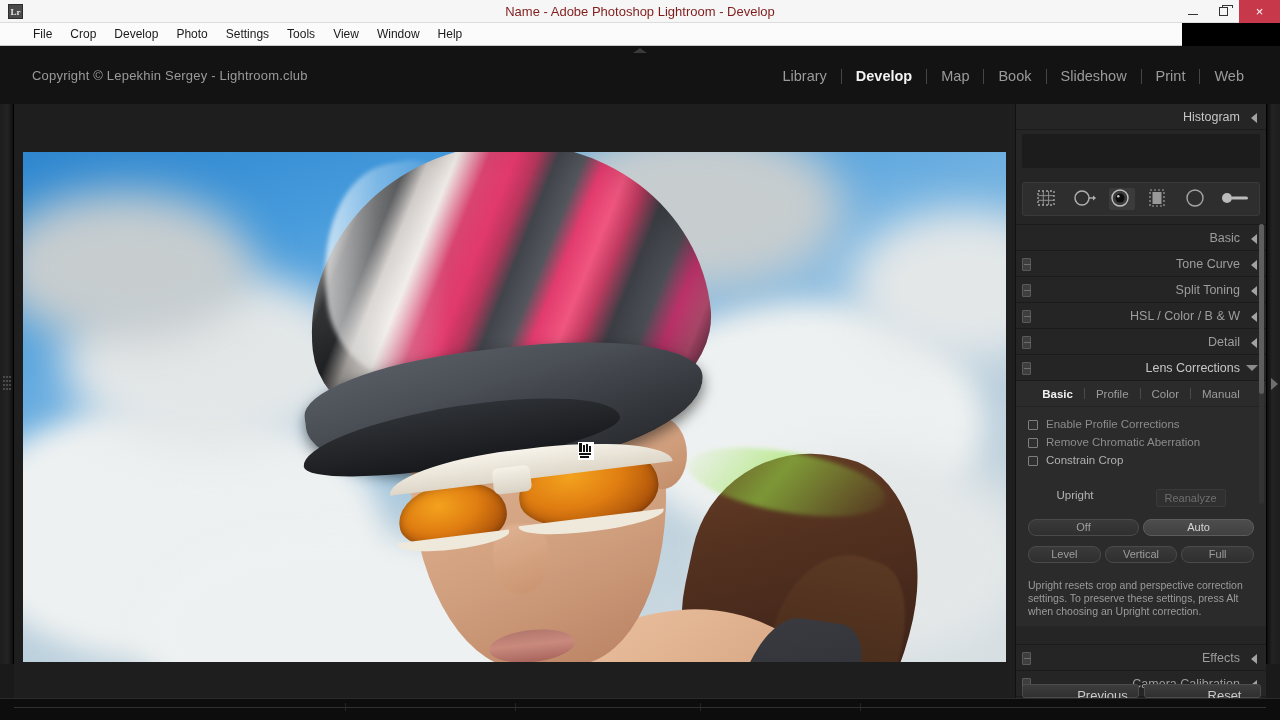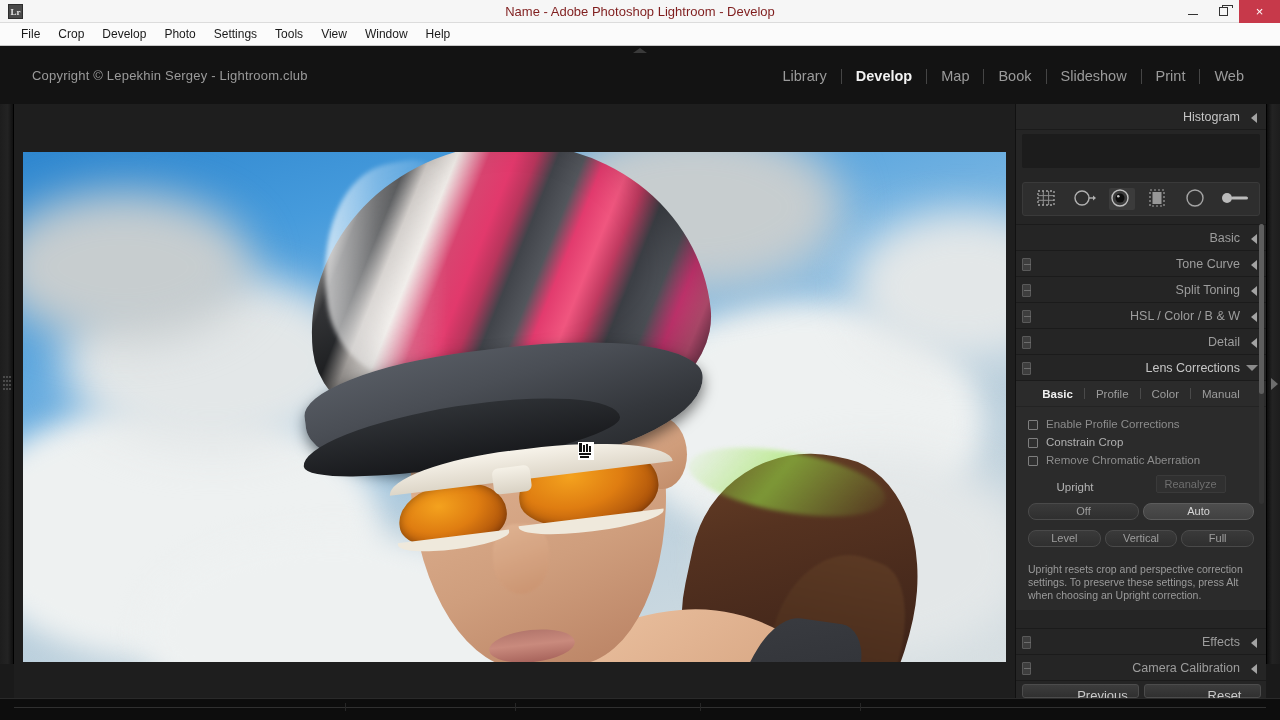--- a/index.html
+++ b/index.html
@@ -35,23 +35,23 @@
     font-size:12px; color:#333;
   }
   .tb-btn.close { width:41px; background:#c7394a; color:#fff; font-size:13px; }
   .tb-min-glyph { display:block; width:10px; height:1px; background:#333; margin-top:6px; }
   .tb-max-glyph { display:block; width:9px; height:9px; border:1px solid #333; position:relative; }
   .tb-max-glyph:after { content:""; position:absolute; left:2px; top:-3px; width:9px; height:2px;
                         border:1px solid #333; border-bottom:none; }
 
   
   .menubar {
-    position:absolute; left:0; top:23px; width:1280px; height:23px;
+    position:absolute; left:0; top:23px; width:1182px; height:23px;
     background:#fbfbfb; border-bottom:1px solid #c9c9c9;
-    display:flex; align-items:center; padding-left:12px;
+    display:flex; align-items:center; padding-left:24px;
   }
   .menuitem { font-size:12px; color:#1a1a1a; padding:0 9px; line-height:22px; }
 
   
   .lr {
     position:absolute; left:0; top:46px; width:1280px; height:674px;
     background:#1a1a1a;
   }
   .lr-topbar {
     position:absolute; left:0; top:0; width:1280px; height:58px;
@@ -322,22 +322,22 @@
   .lc-tab.active { color:#f0f0f0; font-weight:bold; }
   .lc-tabsep { width:1px; height:11px; background:#4a4a4a; }
   .cbrow { display:flex; align-items:flex-end; padding:3px 0 3px 12px; }
   .cbox {
     width:10px; height:10px; border:1px solid #7e7e7e; background:#2f2f2f; border-radius:1px;
   }
   .cbl { font-size:11.5px; color:#8c8c8c; margin-left:8px; }
   .cbl.bright { color:#b0b0b0; }
 
   .upright-row {
-    display:flex; align-items:flex-end; justify-content:center; gap:62px;
-    margin-top:4px; height:20px;
+    display:flex; align-items:flex-start; justify-content:center; gap:62px;
+    margin-top:20px; height:20px;
   }
   .upright-lbl { font-size:11.5px; color:#b4b4b4; }
   .reanalyze {
     font-size:11px; color:#6f6f6f; background:#303030; border:1px solid #3a3a3a;
     padding:2px 8px; border-radius:2px;
   }
   .btnrow { display:flex; gap:4px; padding:0 12px; margin-top:10px; }
   .ubtn {
     flex:1; height:17px; line-height:15px; text-align:center;
     font-size:11px; color:#9e9e9e;
@@ -621,25 +621,25 @@
           <span class="lc-tab">Manual</span>
         </div>
 
         <div style="padding-top:8px;">
           <div class="cbrow">
             <span class="cbox"></span>
             <span class="cbl">Enable Profile Corrections</span>
           </div>
           <div class="cbrow">
             <span class="cbox"></span>
-            <span class="cbl bright">Constrain Crop</span>
+            <span class="cbl">Remove Chromatic Aberration</span>
           </div>
           <div class="cbrow">
             <span class="cbox"></span>
-            <span class="cbl">Remove Chromatic Aberration</span>
+            <span class="cbl bright">Constrain Crop</span>
           </div>
         </div>
 
         <div class="upright-row">
           <span class="upright-lbl">Upright</span>
           <span class="reanalyze">Reanalyze</span>
         </div>
 
         <div class="btnrow">
           <span class="ubtn">Off</span>

